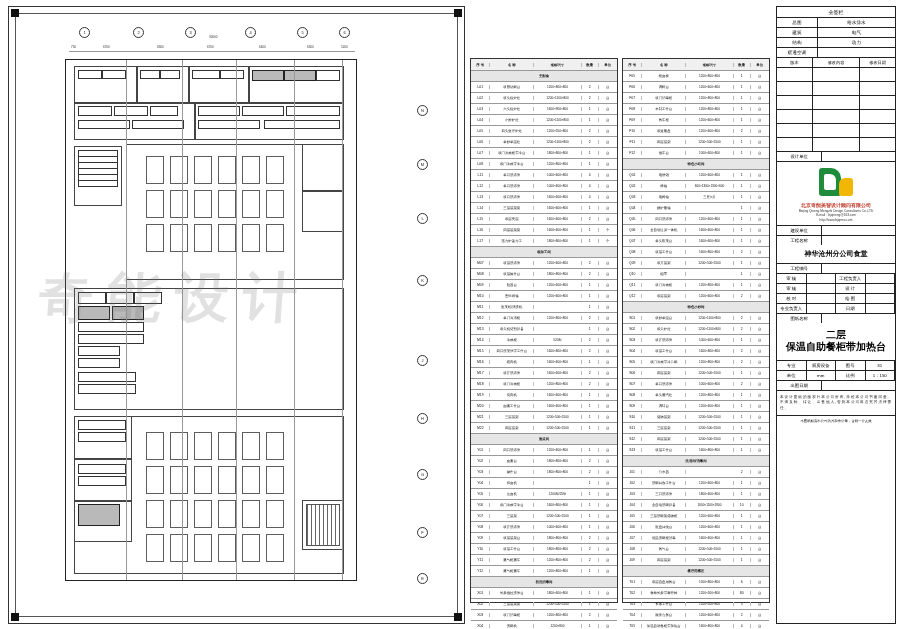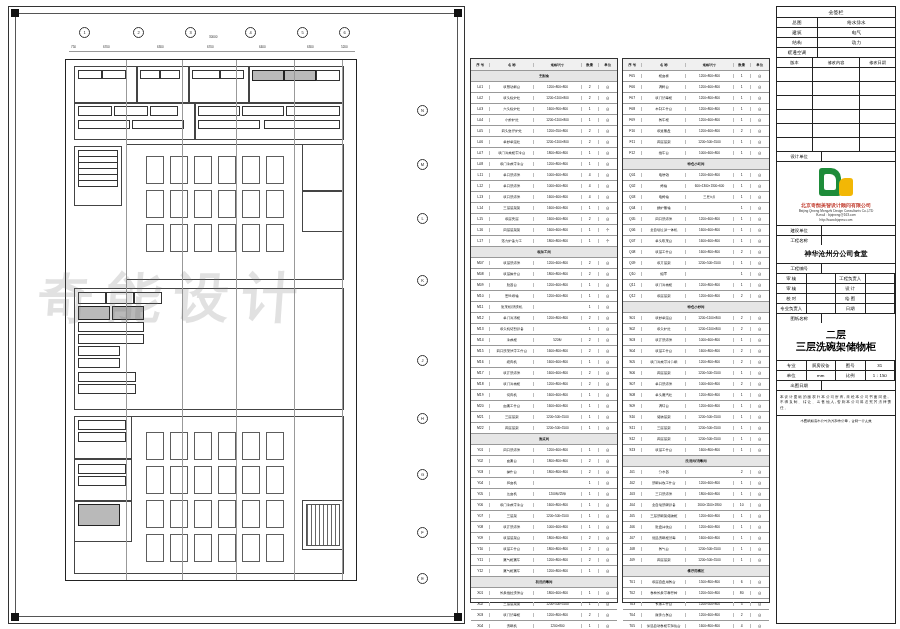--- a/index.html
+++ b/index.html
@@ -1038,21 +1038,21 @@
       <div></div>
       <div>日期</div>
       <div></div>
     </div>
 
     <div class="fld" style="border-bottom:none;">
       <div class="k">图纸名称</div>
       <div class="v"></div>
     </div>
     <div class="sheet-name" style="white-space:pre-line;">二层
-三层洗碗架储物柜</div>
+保温自助餐柜带加热台</div>
 
     <div class="four">
       <div>专业</div>
       <div>厨房设备</div>
       <div>图号</div>
       <div>31</div>
       <div>单位</div>
       <div>mm</div>
       <div>比例</div>
       <div>1：150</div>

